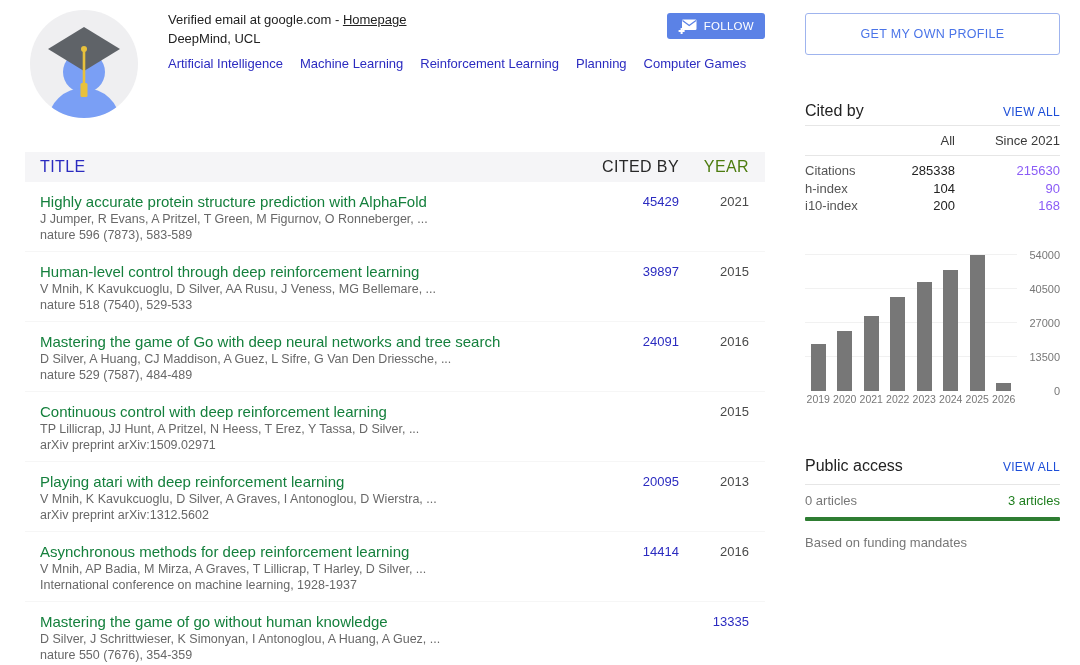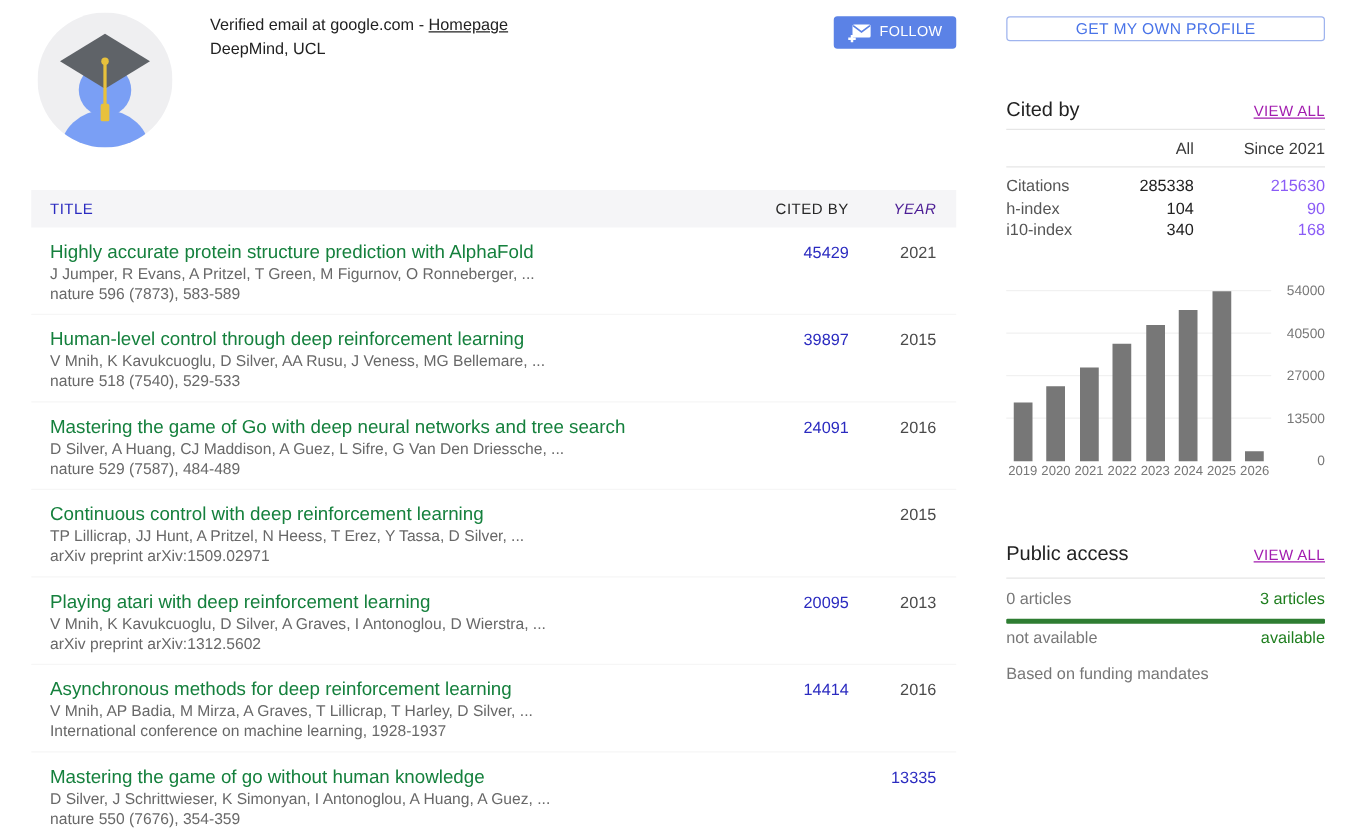--- a/index.html
+++ b/index.html
@@ -18,39 +18,39 @@
   .profile-line { font-size:13px; color:#222; line-height:19px; }
   .homepage-link { color:#222; text-decoration:underline; cursor:pointer; }
   .interests { margin-top:6px; }
   .interest-link { font-size:13px; color:#2b2bc0; margin-right:17px; cursor:pointer; display:inline-block; }
   .follow-btn { position:absolute; top:13px; right:0; height:26px; padding:0 11px;
     background:#5b82e6; border:none; border-radius:3px; color:#fff; font-size:11.5px;
     display:flex; align-items:center; gap:7px; cursor:pointer; font-family:inherit; letter-spacing:.3px; }
 
   
   .pub-header { display:flex; align-items:center; height:30px; background:#f5f5f7;
-    font-size:12px; padding-right:16px; }
+    font-size:16px; padding-right:16px; }
   .col-title { flex:1; padding-left:15px; color:#2b2bc0; letter-spacing:.4px; }
   .col-cited { width:80px; text-align:right; color:#282828; letter-spacing:.4px; }
-  .col-year  { width:70px; text-align:right; color:#4c1d95; letter-spacing:.4px;font-style:italic; }
+  .col-year  { width:70px; text-align:right; color:#4d7c0f; letter-spacing:.4px; }
   .pub-row { display:flex; padding:10px 16px 8px 0; border-bottom:1px solid #f6f6f6; }
   .pub-main { flex:1; padding-left:15px; padding-right:12px; }
   .pub-title { font-size:15px; color:#15803d; line-height:19px; margin-bottom:2px; cursor:pointer; }
   .pub-authors, .pub-venue { font-size:12.5px; color:#686868; line-height:16px; }
   .pub-cited { width:80px; text-align:right; font-size:13px; color:#2b2bc0; padding-top:2px; cursor:pointer; }
   .pub-year  { width:70px; text-align:right; font-size:13px; color:#4a4a4a; padding-top:2px; }
 
   
-  .get-profile-btn { margin-top:13px; width:100%; height:20px; background:#fff;
+  .get-profile-btn { margin-top:13px; width:100%; height:42px; background:#fff;
     border:1px solid #9fb4ee; border-radius:3px; color:#4a74e8; font-size:12.5px;
     display:flex; align-items:center; justify-content:center; cursor:pointer;
     font-family:inherit; letter-spacing:.3px; }
   .section-head { display:flex; justify-content:space-between; align-items:baseline; }
   .section-title { font-size:16px; color:#222; }
-  .view-all { font-size:12px; color:#a21caf; cursor:pointer; letter-spacing:.3px;text-decoration:underline; }
+  .view-all { font-size:12px; color:#1d4ed8; cursor:pointer; letter-spacing:.3px; }
   .divider { border:none; border-top:1px solid #e6e6e6; height:0; }
   .cited-head { margin-top:47px; }
   .cited-cols { display:flex; font-size:13px; color:#3a3a3a; padding:7px 0; }
   .cited-cols .sp { flex:1; }
   .cited-cols .c1 { width:85px; text-align:right; }
   .cited-cols .c2 { width:105px; text-align:right; }
   .stats { padding-top:6px; }
   .stat-row { display:flex; font-size:13px; line-height:17.5px; }
   .stat-label { flex:1; color:#555; }
   .stat-all { width:85px; text-align:right; color:#222; }
@@ -95,20 +95,21 @@
           <polygon points="18,39 54,17 90,39 54,61" fill="#5f6368"></polygon>
           <circle cx="54" cy="39" r="3" fill="#e8c13c"></circle>
           <rect x="52.7" y="39" width="2.6" height="38" fill="#e8c13c"></rect>
           <rect x="50.5" y="73" width="7" height="14" rx="1.5" fill="#e8c13c"></rect>
         </g>
       </svg>
     </div>
     <div class="profile-info">
       <div class="profile-line"><span>Verified email at google.com - </span><a class="homepage-link">Homepage</a></div>
       <div class="profile-line">DeepMind, UCL</div>
+      <div class="interests" id="interests"><a class="interest-link">Artificial Intelligence</a><a class="interest-link">Machine Learning</a><a class="interest-link">Reinforcement Learning</a><a class="interest-link">Planning</a><a class="interest-link">Computer Games</a></div>
     </div>
     <button class="follow-btn">
       <svg width="19" height="15" viewBox="0 0 19 15">
         <rect x="4" y="0.5" width="14.5" height="10.5" rx="1.2" fill="#fff"></rect>
         <path d="M4.5,1.5 L11.2,6.5 L18,1.5" stroke="#5b82e6" stroke-width="1.3" fill="none"></path>
         <rect x="2.6" y="9" width="2" height="6" fill="#fff"></rect>
         <rect x="0.6" y="11" width="6" height="2" fill="#fff"></rect>
       </svg>
       <span>FOLLOW</span>
     </button>
@@ -179,21 +180,21 @@
         <span class="stat-all">285338</span>
         <span class="stat-since">215630</span>
       </div>
       <div class="stat-row">
         <span class="stat-label">h-index</span>
         <span class="stat-all">104</span>
         <span class="stat-since">90</span>
       </div>
       <div class="stat-row">
         <span class="stat-label">i10-index</span>
-        <span class="stat-all">340</span>
+        <span class="stat-all">200</span>
         <span class="stat-since">168</span>
       </div>
     </div>
 
   <div class="chart" id="chart">
     <div class="plot" id="plot">
         <div class="gridline" style="bottom: 34px;"></div>
         <div class="gridline" style="bottom: 68px;"></div>
         <div class="gridline" style="bottom: 102px;"></div>
         <div class="gridline" style="bottom: 136px;"></div>
@@ -244,18 +245,14 @@
   <div class="section-head pa-head">
     <span class="section-title">Public access</span>
     <a class="view-all">VIEW ALL</a>
   </div>
   <hr class="divider">
   <div class="pa-row">
     <span class="pa-gray">0 articles</span>
     <span class="pa-green">3 articles</span>
   </div>
   <div class="pa-bar"></div>
-  <div class="pa-row" style="padding-top:3px;">
-    <span class="pa-gray">not available</span>
-    <span class="pa-green">available</span>
-  </div>
   <div class="pa-note">Based on funding mandates</div>
 </div>
 
 </body></html>

